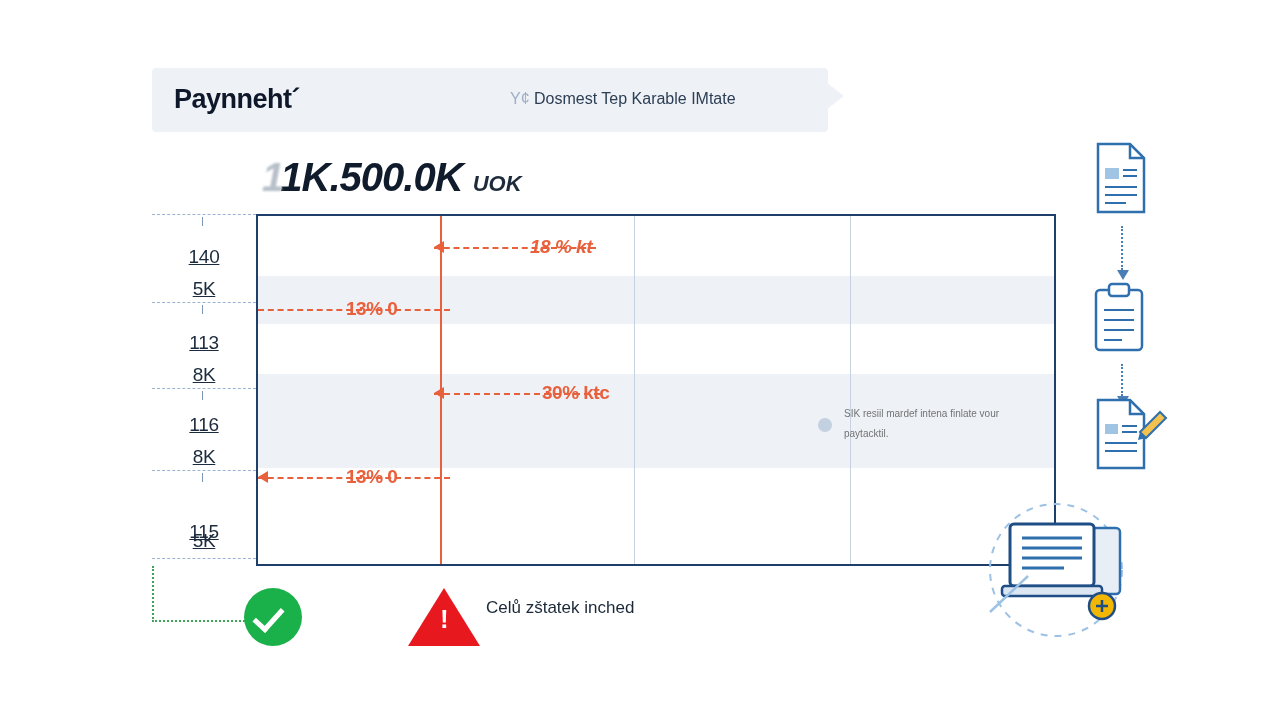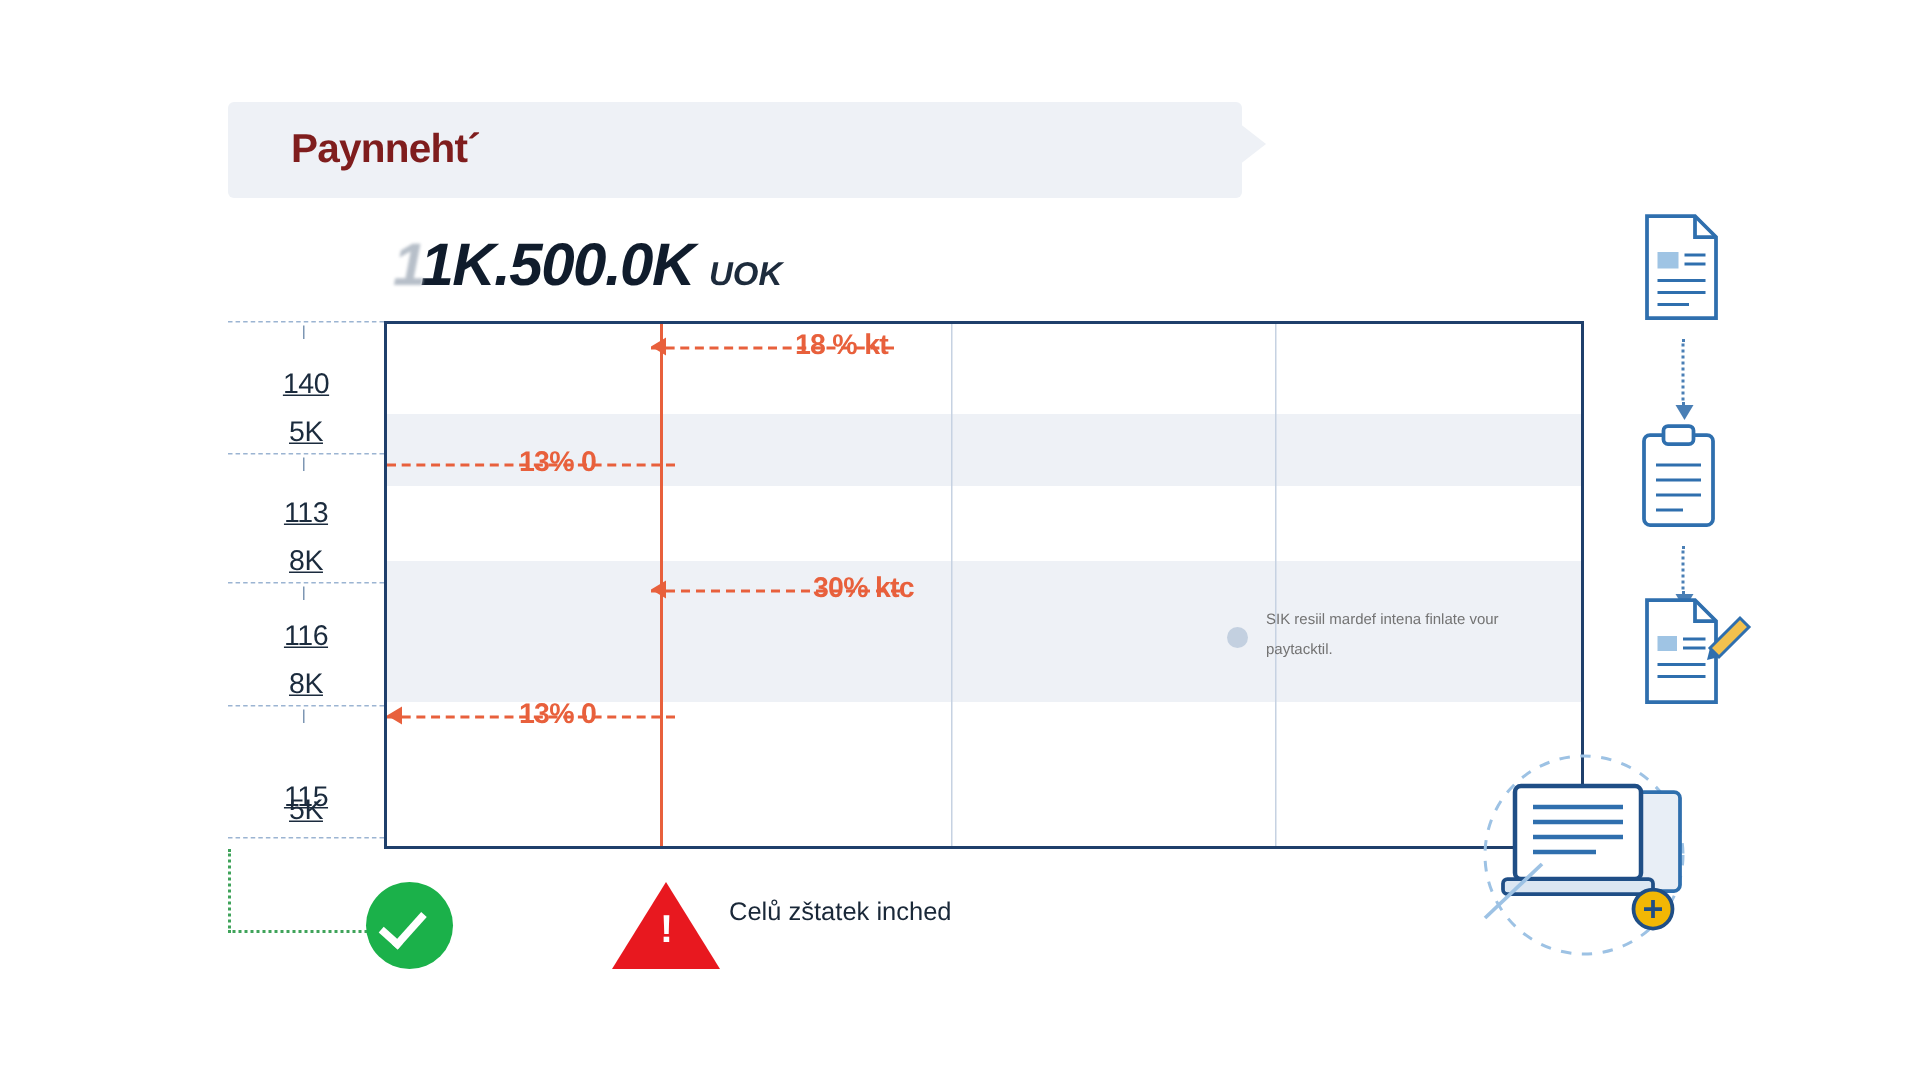--- a/index.html
+++ b/index.html
@@ -36,25 +36,25 @@
     position: absolute;
     right: -16px;
     top: 14px;
     width: 0; height: 0;
     border-top: 14px solid transparent;
     border-bottom: 14px solid transparent;
     border-left: 18px solid #eef1f6;
   }
   .banner-title {
     position: absolute;
-    left: 42px;
+    left: 22px;
     top: 16px;
     font-size: 27px;
     font-weight: bold;
-    color: #7f1d1d;
+    color: #0f172a;
     letter-spacing: -0.5px;
   }
   .banner-sub {
     position: absolute;
     left: 358px;
     top: 22px;
     font-size: 16px;
     color: #2c3e54;
     white-space: nowrap;
   }
@@ -303,20 +303,24 @@
     height: 158px;
   }
 </style>
 </head>
 <body>
 
 <div id="stage">
 
   <div class="banner">
     <div class="banner-title">Paynneht´</div>
+    <div class="banner-sub">
+      <span class="ghost">Y¢</span>
+      <span>Dosmest Tep Karable IMtate</span>
+    </div>
   </div>
 
   <div class="figures">
     <div class="fig fig-1">
       <span class="blur">1</span><span>1K.500.0K</span>
       <span class="unit">UOK</span>
     </div>
   </div>
 
   <div class="axis">
@@ -350,21 +354,21 @@
 
   <div class="chart-frame">
     <div class="band" style="top:60px; height:48px;"></div>
     <div class="band" style="top:158px; height:94px;"></div>
 
     <div class="vline" style="left:376px;"></div>
     <div class="vline" style="left:592px;"></div>
     <div class="vline accent" style="left:182px;"></div>
   </div>
 
-  <div class="ann" style="left:434px; top:222px; width:226px;">
+  <div class="ann" style="left:434px; top:238px; width:226px;font-style:italic;">
     <div class="line" style="width:162px;"></div>
     <div class="head"></div>
     <div class="txt" style="left:96px;">18 % kt</div>
   </div>
 
   <div class="ann" style="left:258px; top:300px; width:200px;">
     <div class="line" style="width:192px;"></div>
     <div class="txt" style="left:88px;">13% 0</div>
   </div>
 

